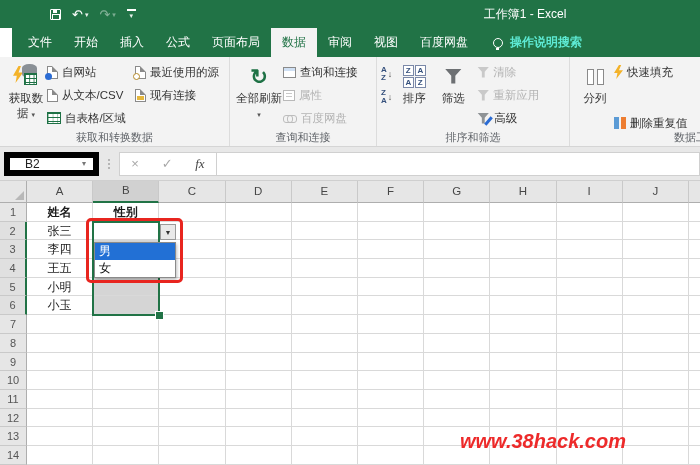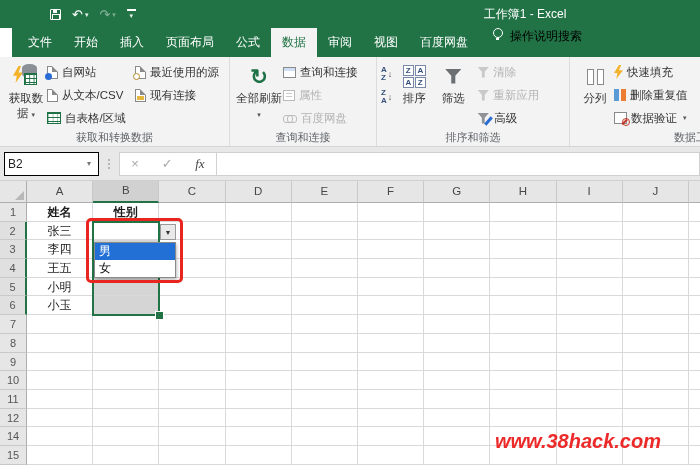--- a/index.html
+++ b/index.html
@@ -22,21 +22,21 @@
   .i-custom .caret{font-size:7px;}
   .win-title{position:absolute;left:450px;top:0;width:150px;height:28px;line-height:28px;
              text-align:center;font-size:12px;color:#fff;white-space:nowrap;}
 
   
   .tabbar{position:absolute;left:12px;top:28px;width:700px;height:29px;background:var(--green);
           display:flex;align-items:stretch;}
   .tab{color:#fff;font-size:12px;line-height:29px;padding:0 11px;white-space:nowrap;cursor:default;}
   .tab:first-child{margin-left:5px;}
   .tab.active{background:#f3f3f3;color:var(--green);}
-  .tellme{display:flex;gap:7px;color:#000000;font-size:12px;margin-left:14px;}
+  .tellme{display:flex;align-items:center;gap:7px;color:#5eead4;font-size:12px;margin-left:14px;font-weight:bold;}
   .i-bulb{width:8px;height:8px;border:1.3px solid #fff;border-radius:50%;position:relative;}
   .i-bulb::after{content:"";position:absolute;left:2px;bottom:-3px;width:3px;height:2px;background:#fff;}
 
   
   .ribbon{position:absolute;left:0;top:57px;width:700px;height:90px;background:#f3f3f3;
           border-bottom:1px solid #d5d5d5;display:flex;box-sizing:border-box;}
   .rgroup{position:relative;height:100%;border-right:1px solid #dcdcdc;box-sizing:border-box;flex-shrink:0;}
   .rg1{width:230px;} .rg2{width:147px;} .rg3{width:193px;} .rg4{width:130px;border-right:none;}
   .rgroup-label{position:absolute;bottom:1px;left:0;right:0;text-align:center;font-size:11px;color:#5f6368;white-space:nowrap;margin-top:40px;}
   .rg4 .rgroup-label{text-align:right;right:-18px;}
@@ -90,22 +90,22 @@
   .i-dupes{display:flex;gap:2px;flex-shrink:0;}
   .i-dupes span{width:5px;height:12px;}
   .i-dupes .c1{background:#5b9bd5;} .i-dupes .c2{background:#ed7d31;}
   .i-validate{width:13px;height:12px;border:1px solid #8a8a8a;background:#fff;position:relative;box-sizing:border-box;flex-shrink:0;}
   .i-validate::before{content:"";position:absolute;right:-4px;bottom:-3px;width:8px;height:8px;border:1.6px solid #c0392b;border-radius:50%;box-sizing:border-box;}
   .i-validate::after{content:"";position:absolute;right:-2px;bottom:0px;width:7px;height:1.6px;background:#c0392b;transform:rotate(-45deg);}
 
   
   .fbar{position:absolute;left:0;top:147px;width:700px;height:34px;background:#e8e8e8;
         border-bottom:1px solid #cfcfcf;display:flex;align-items:center;box-sizing:border-box;}
-  .namebox{width:95px;height:24px;margin-left:4px;background:#fff;border:1px solid #000000;box-sizing:border-box;
-           display:flex;align-items:center;font-size:12px;color:#222;padding-left:3px;}
+  .namebox{width:95px;height:24px;margin-left:4px;background:#fff;border:6px solid #000000;box-sizing:border-box;
+           display:flex;align-items:center;font-size:12px;color:#222;padding-left:15px;}
   .namebox .caret{margin-left:auto;margin-right:7px;font-size:8px;color:#777;}
   .fdots{display:flex;flex-direction:column;gap:2px;margin:0 9px;}
   .fdots i{width:2px;height:2px;background:#a5a5a5;border-radius:50%;}
   .fxbox{width:98px;height:24px;background:#fff;border:1px solid #d0d0d0;box-sizing:border-box;
          display:flex;align-items:center;justify-content:space-around;}
   .fx-x,.fx-chk{color:#a8a8a8;font-size:13px;}
   .fx-fx{font-style:italic;font-family:"Liberation Serif",serif;font-size:13px;color:#444;}
   .finput{flex:1;height:24px;background:#fff;border:1px solid #d0d0d0;border-left:none;box-sizing:border-box;
           font-size:12px;color:#222;display:flex;align-items:center;padding-left:6px;margin-right:0;}
 
@@ -132,21 +132,21 @@
               box-sizing:border-box;pointer-events:none;}
   .fill-handle{position:absolute;left:155px;top:311px;width:7px;height:7px;background:var(--green);border:1px solid #fff;box-sizing:content-box;}
   .dd-btn{position:absolute;left:160px;top:224px;width:16px;height:16px;background:#e9e9e9;border:1px solid #9a9a9a;
           box-sizing:border-box;display:flex;align-items:center;justify-content:center;font-size:7px;color:#333;}
   .dd-list{position:absolute;left:94px;top:242px;width:80px;background:#fff;border:1px solid #8a8a8a;
            box-shadow:1px 2px 3px rgba(0,0,0,.25);}
   .dd-item{height:17px;line-height:17px;font-size:12px;padding-left:4px;color:#111;}
   .dd-item.hl{background:var(--blue);color:#fff;}
   .redbox{position:absolute;left:86px;top:218px;width:97px;height:65px;border:3px solid var(--red);
           border-radius:5px;box-sizing:border-box;pointer-events:none;}
-  .watermark{position:absolute;left:460px;top:430px;width:236px;text-align:center;font-size:20px;font-weight:bold;
+  .watermark{position:absolute;left:460px;top:430px;width:236px;text-align:left;font-size:20px;font-weight:bold;
              font-style:italic;color:var(--wm);white-space:nowrap;}
 </style>
 </head>
 <body>
 
 <div class="titlebar">
   <div class="qat">
     <span class="qbtn">
         <span class="i-save"></span>
       </span>
@@ -166,22 +166,22 @@
     </span>
   </div>
   <div class="win-title">工作簿1 - Excel</div>
 </div>
 
 <div class="tabbar">
   <span id="tabs-mount" style="display:flex;">
       <span class="tab">文件</span>
       <span class="tab">开始</span>
       <span class="tab">插入</span>
+      <span class="tab">公式</span>
       <span class="tab">页面布局</span>
-      <span class="tab">公式</span>
       <span class="tab active">数据</span>
       <span class="tab">审阅</span>
       <span class="tab">视图</span>
       <span class="tab">百度网盘</span>
     </span>
   <span class="tellme">
     <span class="i-bulb"></span>
     <span>操作说明搜索</span>
   </span>
 </div>
@@ -318,21 +318,21 @@
     <div class="rcontent" style="padding-left:8px;">
       <div class="bigbtn" style="width:34px;">
         <span class="bicon">
             <span class="i-split">
               <span></span>
               <span></span>
             </span>
           </span>
         <span class="blabel">分列</span>
       </div>
-      <div class="smallcol" style="margin-left:2px;">
+      <div class="smallcol" style="margin-left:2px;gap:28px;">
         <span class="smallbtn">
           <span class="i-flash"></span>
           <span>快速填充</span>
           </span>
         <span class="smallbtn">
           <span class="i-dupes">
               <span class="c1"></span>
               <span class="c2"></span>
             </span>
           <span>删除重复值</span>
@@ -544,20 +544,34 @@
         <div class="cell"></div>
         <div class="cell"></div>
         <div class="cell"></div>
         <div class="cell"></div>
         <div class="cell"></div>
         <div class="cell"></div>
         <div class="cell"></div>
         <div class="cell"></div>
       </div>
       <div class="grow">
+        <div class="rowhdr">13</div>
+        <div class="cell"></div>
+        <div class="cell"></div>
+        <div class="cell"></div>
+        <div class="cell"></div>
+        <div class="cell"></div>
+        <div class="cell"></div>
+        <div class="cell"></div>
+        <div class="cell"></div>
+        <div class="cell"></div>
+        <div class="cell"></div>
+        <div class="cell"></div>
+      </div>
+      <div class="grow">
         <div class="rowhdr">14</div>
         <div class="cell"></div>
         <div class="cell"></div>
         <div class="cell"></div>
         <div class="cell"></div>
         <div class="cell"></div>
         <div class="cell"></div>
         <div class="cell"></div>
         <div class="cell"></div>
         <div class="cell"></div>

